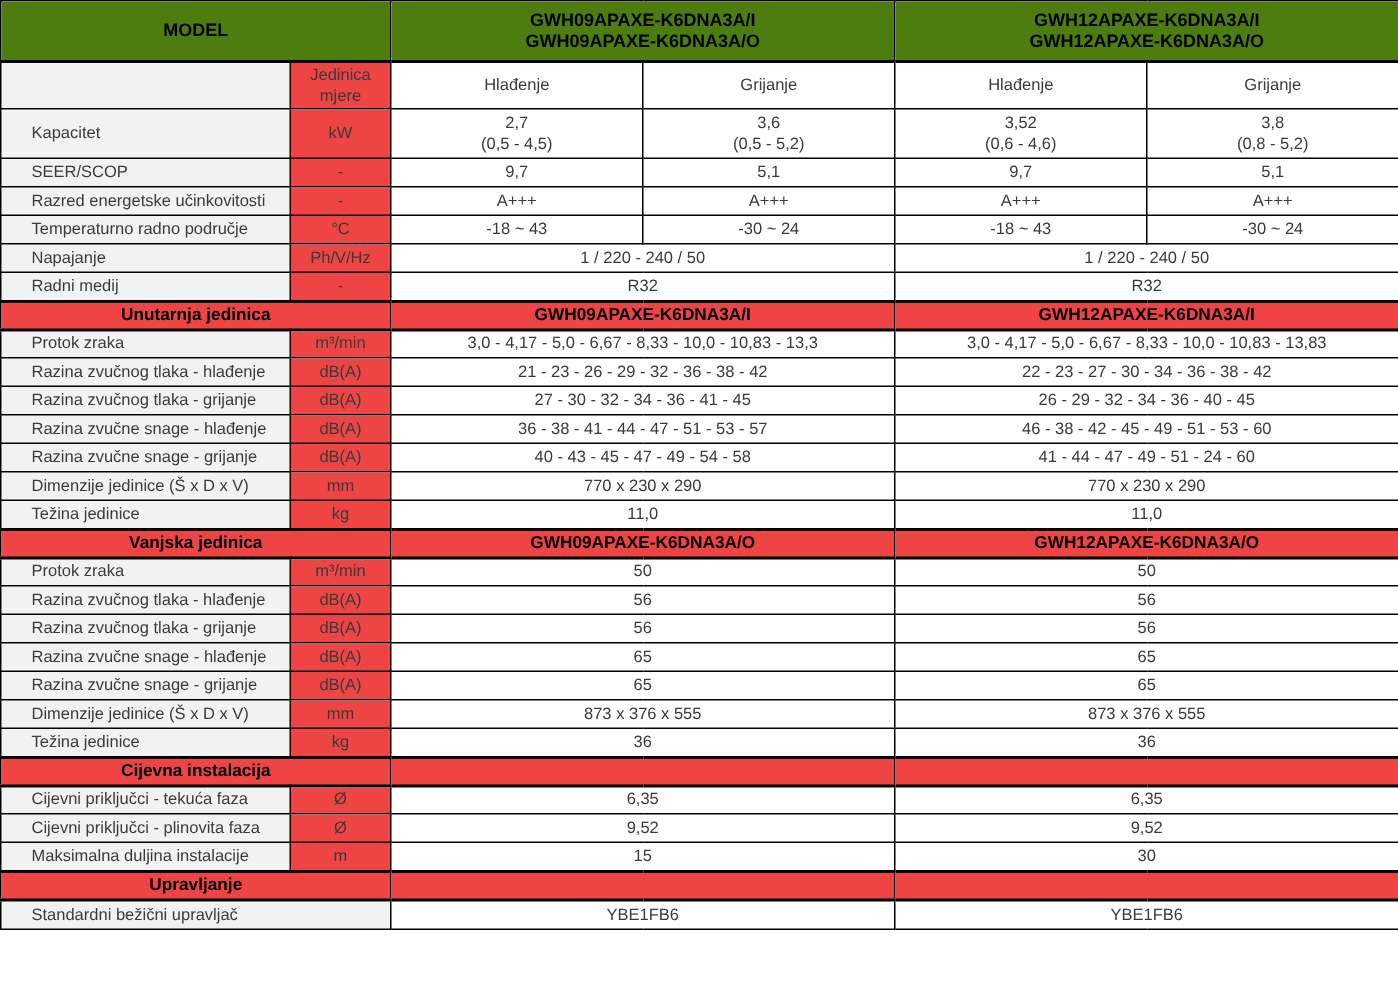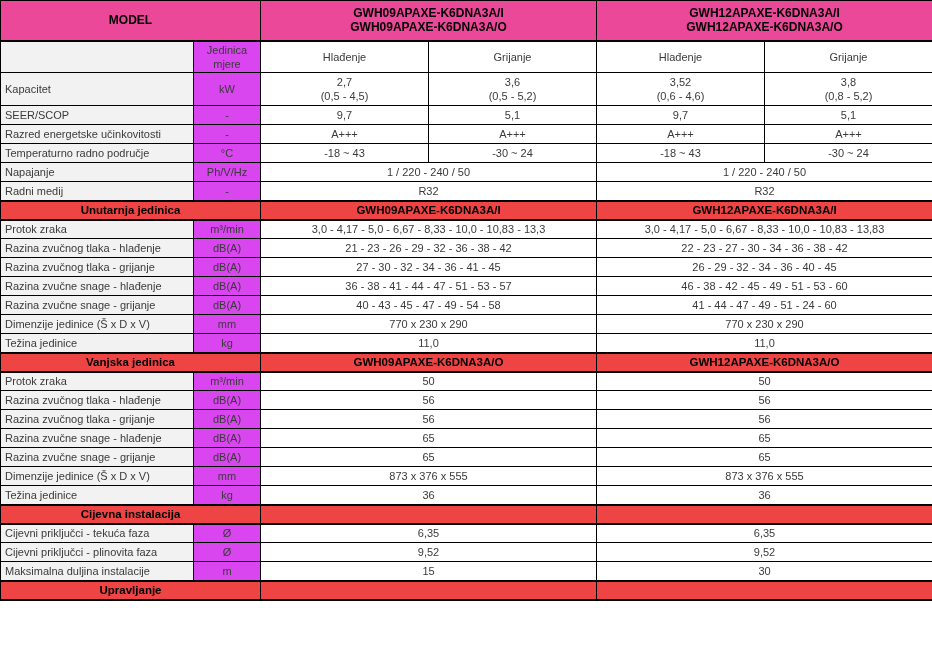--- a/index.html
+++ b/index.html
@@ -16,31 +16,31 @@
     color:#3a3a3a;
     text-align:center;
     vertical-align:middle;
     padding:0 2px;
     overflow:hidden;
     line-height:14px;
   }
   td.lab {
     text-align:left;
     background:#f2f2f2;
-    padding-left:4px;
+    padding-left:20px;
     white-space:nowrap;
   }
-  td.unit { background:#d946ef; }
+  td.unit { background:#ef4444; }
   tr.r-std { height:19px; }
   tr.r-head1 { height:40px; }
   tr.r-head2 { height:32px; }
   tr.r-cap { height:33px; }
   tr.r-last { height:20px; }
   tr.r-head1 td {
-    background:#ec4899;
+    background:#4d7c0f;
     color:#000;
     font-weight:bold;
     font-size:12px;
     border-bottom-width:2px;
   }
   tr.sec td {
     background:#ef4444;
     color:#000;
     font-weight:bold;
     font-size:11.5px;
@@ -265,15 +265,20 @@
       <td colspan="2">15</td>
       <td colspan="2">30</td>
     </tr>
 
     <tr class="r-std sec">
       <td colspan="2">Upravljanje</td>
       <td colspan="2"></td>
       <td colspan="2"></td>
     </tr>
 
+    <tr class="r-last">
+      <td colspan="2" class="lab">Standardni bežični upravljač</td>
+      <td colspan="2">YBE1FB6</td>
+      <td colspan="2">YBE1FB6</td>
+    </tr>
 
   </tbody>
 </table>
 
 </body></html>

